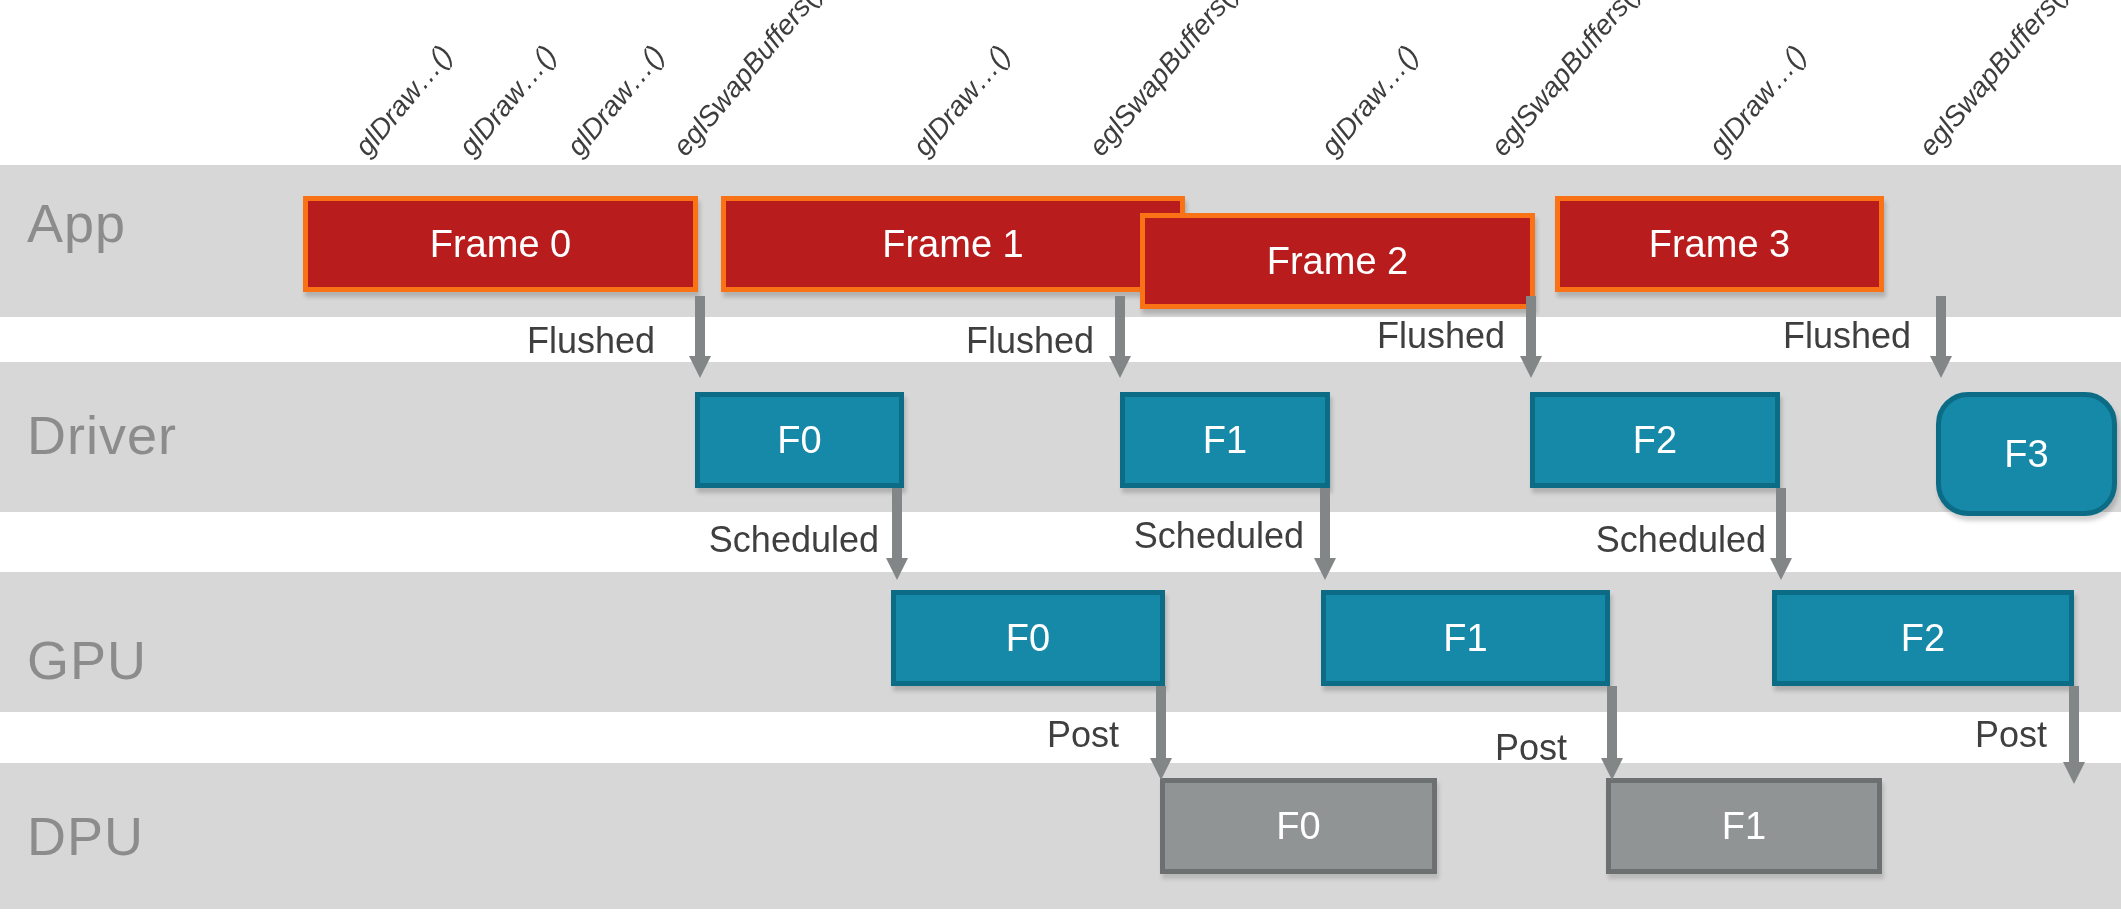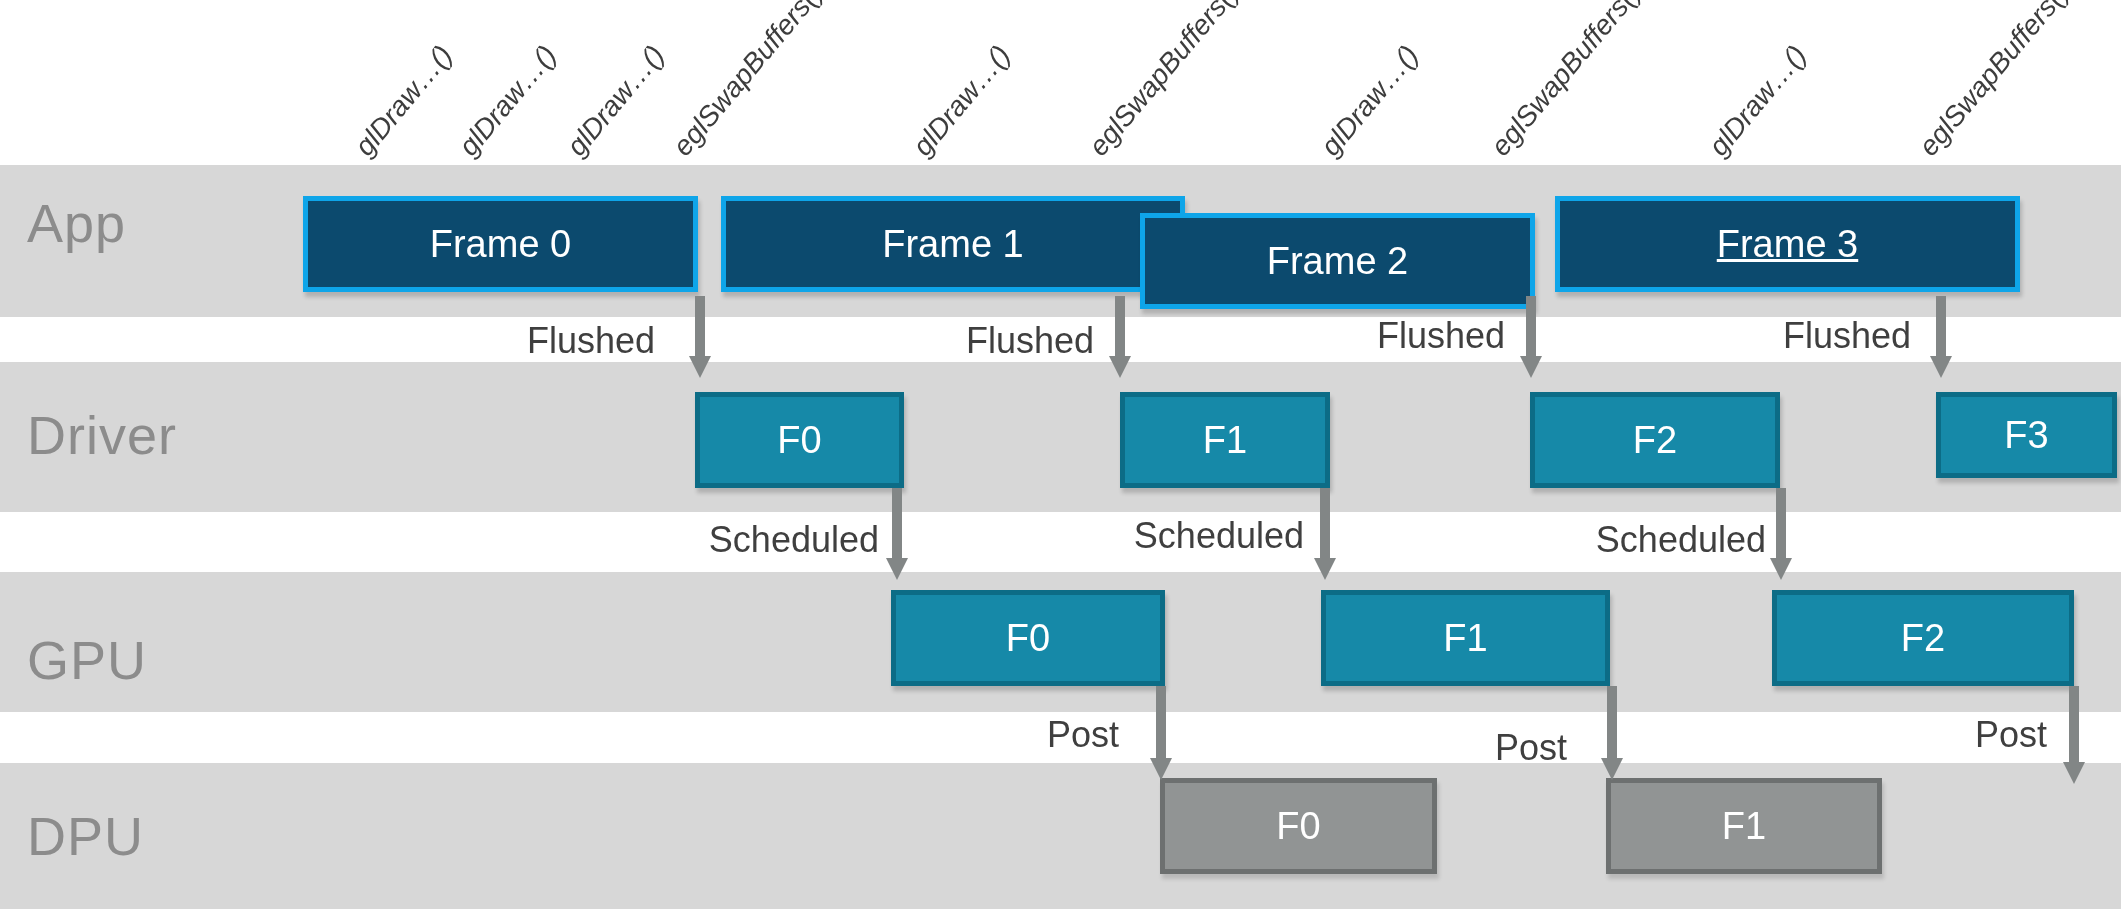--- a/index.html
+++ b/index.html
@@ -12,21 +12,21 @@
   }
   .band{position:absolute;left:0;width:2121px;background:#d7d7d7;}
   .row-label{
     position:absolute;left:27px;display:flex;align-items:center;
     font-size:54px;color:#8c8c8c;letter-spacing:1px;font-weight:400;
   }
   .box{
     position:absolute;display:flex;align-items:center;justify-content:center;
     color:#ffffff;font-size:38px;box-sizing:border-box;
   }
-  .box.app{background:#0c4a6e;border:5px solid #0ea5e9;box-shadow:2px 5px 4px rgba(0,0,0,0.18);}
+  .box.app{background:#b91c1c;border:5px solid #f97316;box-shadow:2px 5px 4px rgba(0,0,0,0.18);}
   .box.queue{background:#1689a8;border:5px solid #0c6c86;box-shadow:2px 5px 4px rgba(0,0,0,0.18);}
   .box.dpu{background:#919494;border:5px solid #6d7070;box-shadow:2px 5px 4px rgba(0,0,0,0.14);}
   .arrow-shaft{position:absolute;width:10px;background:#828686;}
   .arrow-head{
     position:absolute;width:0;height:0;
     border-left:11px solid transparent;border-right:11px solid transparent;
     border-top:22px solid #828686;
   }
   .transfer-label{
     position:absolute;width:280px;text-align:right;
@@ -40,27 +40,27 @@
 </style>
 </head>
 <body>
 
 <div id="canvas">
     <div class="band" style="top: 165px; height: 152px; background: rgb(215, 215, 215); width: 2121px;"></div>
     <div class="row-label" style="top: 165px; height: 116px;">App</div>
     <div class="box app" style="left: 303px; top: 196px; width: 395px; height: 96px;">Frame 0</div>
     <div class="box app" style="left: 721px; top: 196px; width: 464px; height: 96px;">Frame 1</div>
     <div class="box app" style="left: 1140px; top: 213px; width: 395px; height: 96px;">Frame 2</div>
-    <div class="box app" style="left: 1555px; top: 196px; width: 465px; height: 96px; text-decoration: underline;">Frame 3</div>
+    <div class="box app" style="left: 1555px; top: 196px; width: 329px; height: 96px;">Frame 3</div>
     <div class="band" style="top: 362px; height: 150px; background: rgb(215, 215, 215); width: 2121px;"></div>
     <div class="row-label" style="top: 362px; height: 146px;">Driver</div>
     <div class="box queue" style="left: 695px; top: 392px; width: 209px; height: 96px;">F0</div>
     <div class="box queue" style="left: 1120px; top: 392px; width: 210px; height: 96px;">F1</div>
     <div class="box queue" style="left: 1530px; top: 392px; width: 250px; height: 96px;">F2</div>
-    <div class="box queue" style="left: 1936px; top: 392px; width: 181px; height: 86px;">F3</div>
+    <div class="box queue" style="left: 1936px; top: 392px; width: 181px; height: 124px; border-radius: 32px;">F3</div>
     <div class="band" style="top: 572px; height: 140px; background: rgb(215, 215, 215); width: 2121px;"></div>
     <div class="row-label" style="top: 584px; height: 152px;">GPU</div>
     <div class="box queue" style="left: 891px; top: 590px; width: 274px; height: 96px;">F0</div>
     <div class="box queue" style="left: 1321px; top: 590px; width: 289px; height: 96px;">F1</div>
     <div class="box queue" style="left: 1772px; top: 590px; width: 302px; height: 96px;">F2</div>
     <div class="band" style="top: 763px; height: 146px; background: rgb(215, 215, 215); width: 2121px;"></div>
     <div class="row-label" style="top: 763px; height: 146px;">DPU</div>
     <div class="box dpu" style="left: 1160px; top: 778px; width: 277px; height: 96px;">F0</div>
     <div class="box dpu" style="left: 1606px; top: 778px; width: 276px; height: 96px;">F1</div>
     <div class="call-label" style="left: 374px; top: 129px;">glDraw…()</div>

